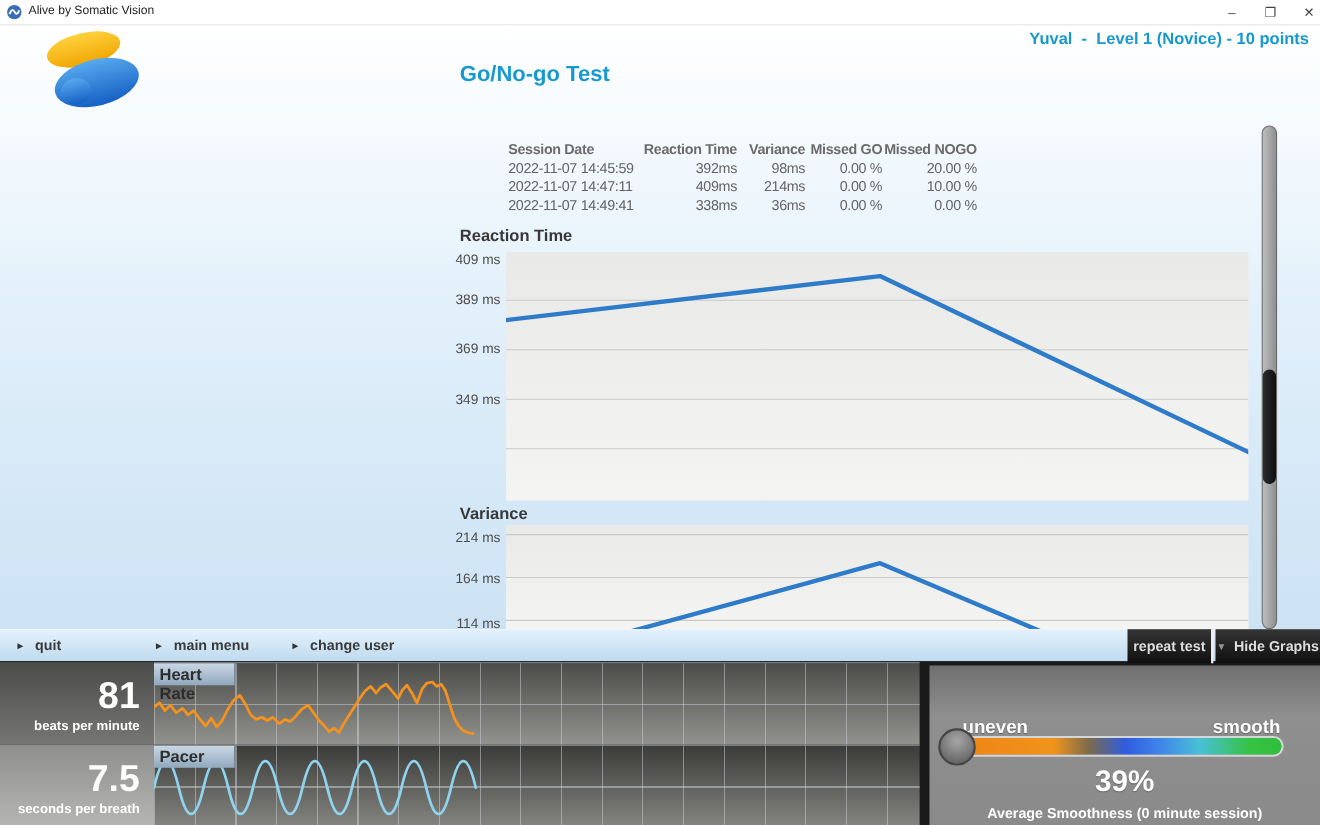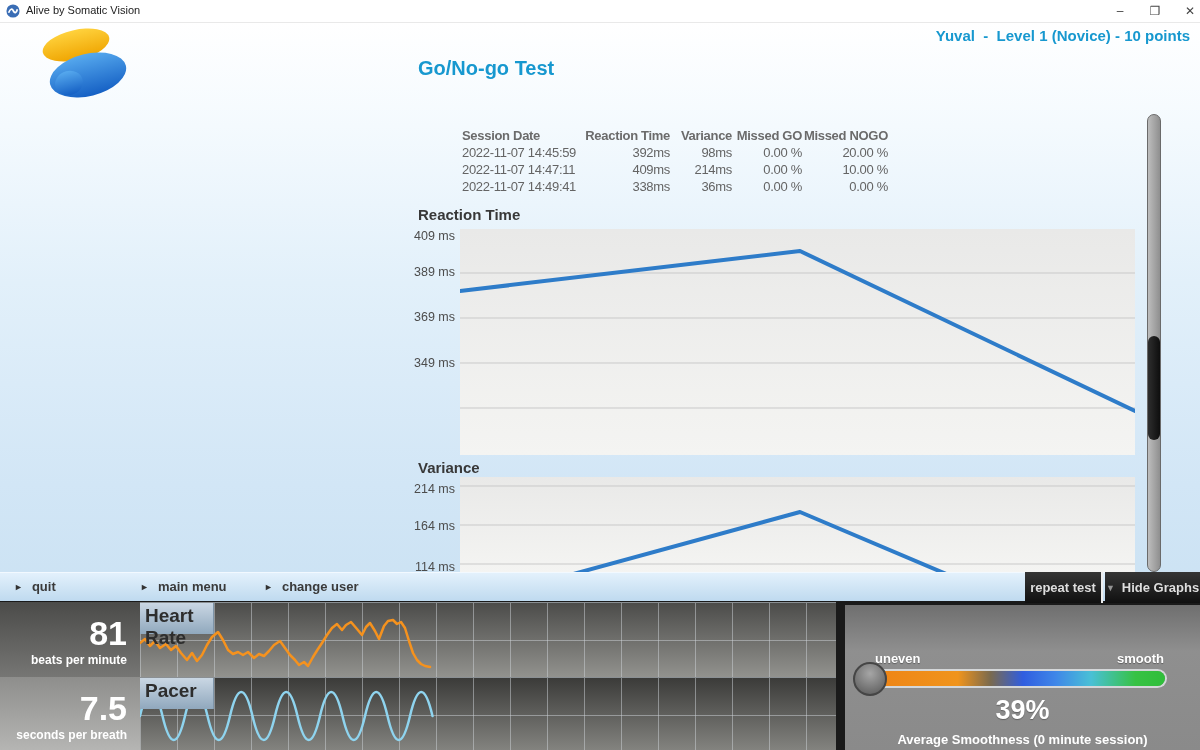--- a/index.html
+++ b/index.html
@@ -68,27 +68,27 @@
     border-top:1px solid #8a8f93;box-sizing:border-box;}
   .strip.pacer{background:
       repeating-linear-gradient(to right,rgba(205,210,215,.5) 0 1px,transparent 1px 37px),
       repeating-linear-gradient(to bottom,transparent 0 37px,rgba(205,210,215,.5) 37px 38px),
       linear-gradient(180deg,#3b3b39,#83837f);}
   .infobox{position:absolute;left:0;width:140px;text-align:right;box-sizing:border-box;padding-right:13px;color:#fff;}
   .info-hr{background:linear-gradient(180deg,#4b4b49,#767674);}
   .info-pacer{background:linear-gradient(180deg,#8e8e8c,#b5b5b3);}
   .big-val{font-size:34px;font-weight:700;line-height:1;margin-top:14px;}
   .small-unit{font-size:12px;font-weight:700;margin-top:3px;padding-left:14px;}
-  .tag{position:absolute;left:0;top:0;width:74px;height:31px;background:linear-gradient(180deg,#cad7e4,#90a8bd);
-    color:#2d2d2d;font-size:19px;font-weight:700;padding:2px 0 0 5px;box-sizing:border-box;border-right:1px solid #7e94a8;}
+  .tag{position:absolute;left:0;top:0;width:74px;height:20px;background:linear-gradient(180deg,#cad7e4,#90a8bd);
+    color:#2d2d2d;font-size:15px;font-weight:700;padding:2px 0 0 5px;box-sizing:border-box;border-right:1px solid #7e94a8;}
 
   
   .smooth-panel{position:absolute;left:845px;top:5px;width:355px;height:145px;
     background:linear-gradient(180deg,#6f6f6f,#8f8f8f 32%,#8a8a8a);color:#fff;}
-  .scale-label{position:absolute;top:46px;font-size:13px;font-weight:700;text-shadow:0 1px 1px rgba(0,0,0,.35);}
+  .scale-label{position:absolute;top:46px;font-size:17px;font-weight:700;text-shadow:0 1px 1px rgba(0,0,0,.35);}
   .grad-bar{position:absolute;left:24px;top:66px;width:296px;height:15px;border-radius:8px;
     box-shadow:0 0 0 2px rgba(225,228,230,.85);
     background:linear-gradient(90deg,#ee8315 0%,#f0941c 30%,#7a6a4e 41%,#2f5de0 52%,#3f86e8 63%,#49c0d6 75%,#37c244 90%,#2fbe3a 100%);}
   .knob{position:absolute;left:8px;top:57px;width:34px;height:34px;border-radius:50%;
     background:radial-gradient(circle at 50% 32%,#a6a6a6,#6e6e6e 70%,#575757);border:2px solid #454545;box-sizing:border-box;z-index:2;}
   .smooth-val{position:absolute;left:0;top:90px;width:100%;text-align:center;font-size:27px;font-weight:700;text-shadow:0 1px 1px rgba(0,0,0,.3);}
   .smooth-cap{position:absolute;left:0;top:127px;width:100%;text-align:center;font-size:13px;font-weight:700;}
 </style>
 </head>
 <body>

